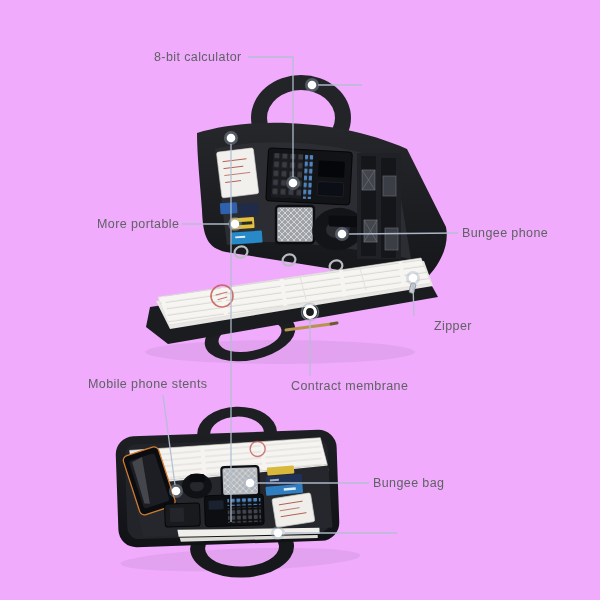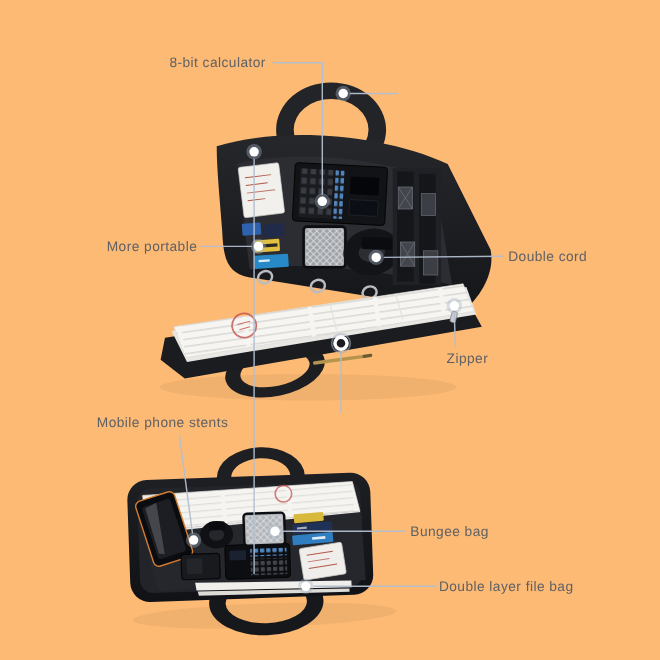--- a/index.html
+++ b/index.html
@@ -1,17 +1,17 @@
 <!DOCTYPE html>
 <html><head>
 <meta charset="utf-8">
 <style>
   html,body{margin:0;padding:0;background:#fff;}
   #stage{
-    position:relative;width:600px;height:600px;background:#fdba74;overflow:hidden;
+    position:relative;width:600px;height:600px;background:#f0abfc;overflow:hidden;
     font-family:"Liberation Sans","DejaVu Sans",sans-serif;
   }
   #art{position:absolute;left:0;top:0;}
   .callout-label{
     position:absolute;white-space:nowrap;
     font-size:12.5px;line-height:15px;letter-spacing:.4px;
     color:#606165;
   }
 </style>
 </head>
@@ -253,18 +253,18 @@
     </g>
     <g>
       <circle cx="278" cy="533" r="7" fill="rgba(163,178,198,0.38)"></circle>
           <circle cx="278" cy="533" r="4.3" fill="#fff"></circle>
     </g>
   </g>
 </svg>
 
   <div class="callout-label" style="left:154px;top:50px">8-bit calculator</div>
   <div class="callout-label" style="left:97px;top:217px">More portable</div>
-  <div class="callout-label" style="left:462px;top:226px">Double cord</div>
-  <div class="callout-label" style="left:406px;top:319px">Zipper</div>
+  <div class="callout-label" style="left:462px;top:226px">Bungee phone</div>
+  <div class="callout-label" style="left:434px;top:319px">Zipper</div>
   <div class="callout-label" style="left:88px;top:377px">Mobile phone stents</div>
+  <div class="callout-label" style="left:291px;top:379px">Contract membrane</div>
   <div class="callout-label" style="left:373px;top:476px">Bungee bag</div>
-  <div class="callout-label" style="left:399px;top:526px">Double layer file bag</div>
 </div>
 
 </body></html>

